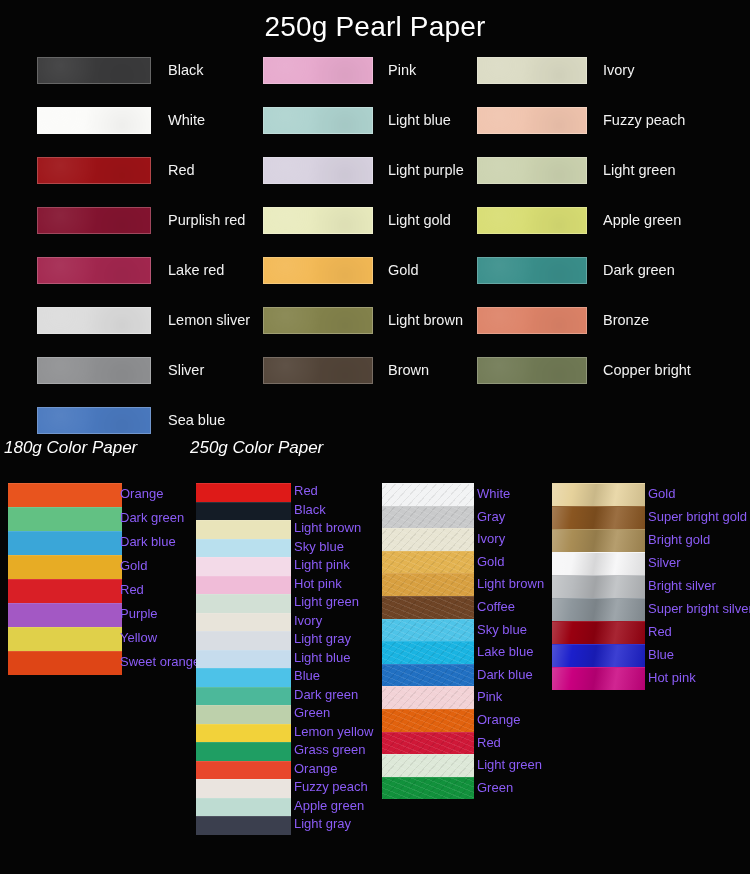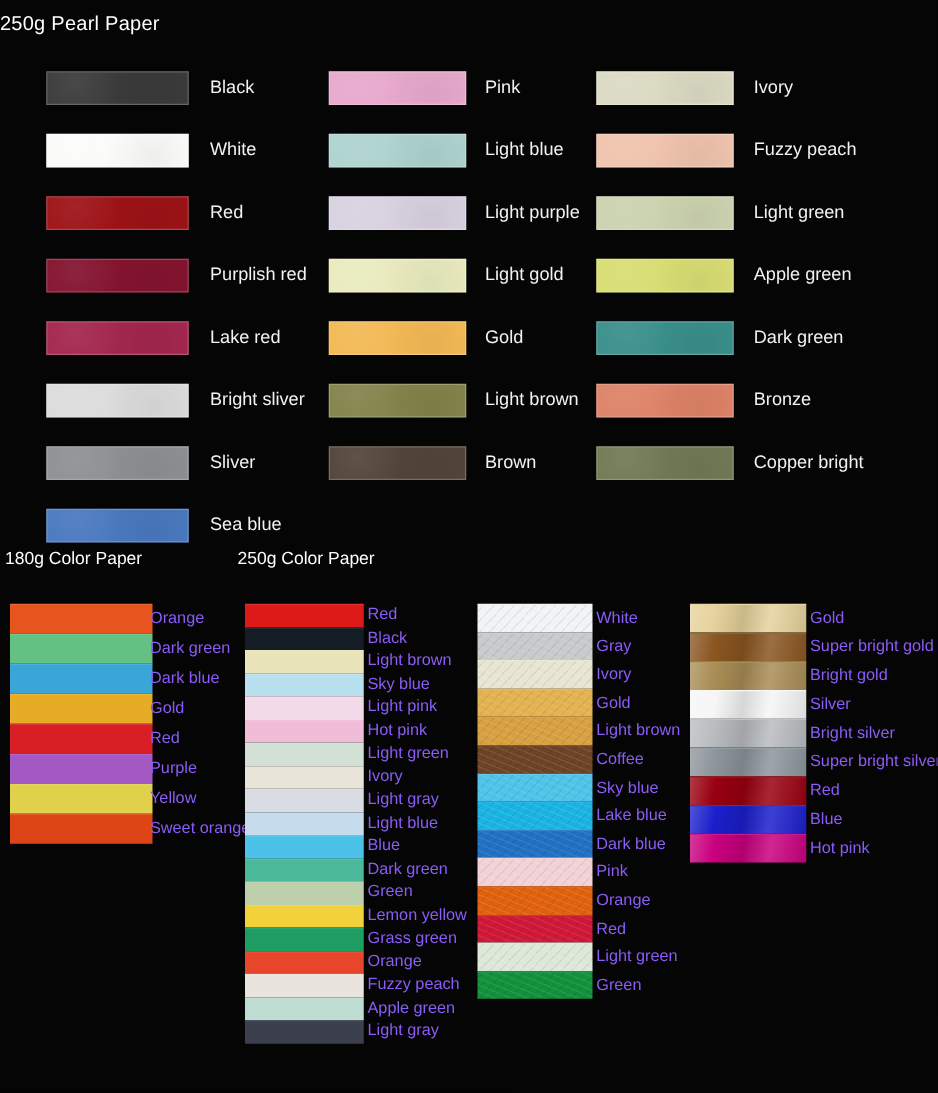--- a/index.html
+++ b/index.html
@@ -7,22 +7,23 @@
     width: 750px; height: 874px;
     background: #050505;
     font-family: "Liberation Sans", sans-serif;
     overflow: hidden;
   }
   #page { position: relative; width: 750px; height: 874px; background: #050505; }
 
   
   .page-title {
     position: absolute; top: 11px; left: 0; width: 750px;
+    text-align: center;
     color: #ffffff;
-    font-size: 16px;
+    font-size: 28px;
     letter-spacing: .2px;
   }
 
   
   .pearl { position: absolute; top: 52px; left: 0; width: 750px; height: 382px; }
   .pearl-col { position: absolute; top: 0; }
   .pearl-col.c0 { left: 37px;  }
   .pearl-col.c1 { left: 263px; }
   .pearl-col.c2 { left: 477px; }
   .pearl-row { position: relative; height: 50px; }
@@ -37,21 +38,21 @@
     position: absolute; top: 10px;
     color: #f2f2f2; font-size: 14.5px; white-space: nowrap;
   }
   .pearl-col.c0 .pearl-label { left: 131px; }
   .pearl-col.c1 .pearl-label { left: 125px; }
   .pearl-col.c2 .pearl-label { left: 126px; }
 
   
   .sec-heads { position: absolute; top: 438px; left: 0; width: 750px; height: 30px; }
   .sec-head {
-    position: absolute; color: #ffffff; font-size: 14px; white-space: nowrap;
+    position: absolute; color: #ffffff; font-size: 17px; white-space: nowrap; font-style: italic;
   }
   .sec-head.h0 { left: 4px;   }
   .sec-head.h1 { left: 190px; }
   .sec-head.h2 { left: 358px; }
   .sec-head.h3 { left: 545px; }
 
   
   .stack { position: absolute; }
   .stack.s0 { left: 8px;   top: 483px; }
   .stack.s1 { left: 196px; top: 483px; }
@@ -136,21 +137,21 @@
         <div class="pearl-row">
           <div class="pearl-chip" style="background: rgb(163, 39, 79);">
             <div class="tex-pearl"></div>
           </div>
           <div class="pearl-label">Lake red</div>
         </div>
         <div class="pearl-row">
           <div class="pearl-chip" style="background: rgb(220, 220, 220);">
             <div class="tex-pearl"></div>
           </div>
-          <div class="pearl-label">Bright sliver</div>
+          <div class="pearl-label">Lemon sliver</div>
         </div>
         <div class="pearl-row">
           <div class="pearl-chip" style="background: rgb(143, 144, 146);">
             <div class="tex-pearl"></div>
           </div>
           <div class="pearl-label">Sliver</div>
         </div>
         <div class="pearl-row">
           <div class="pearl-chip" style="background: rgb(74, 121, 191);">
             <div class="tex-pearl"></div>

